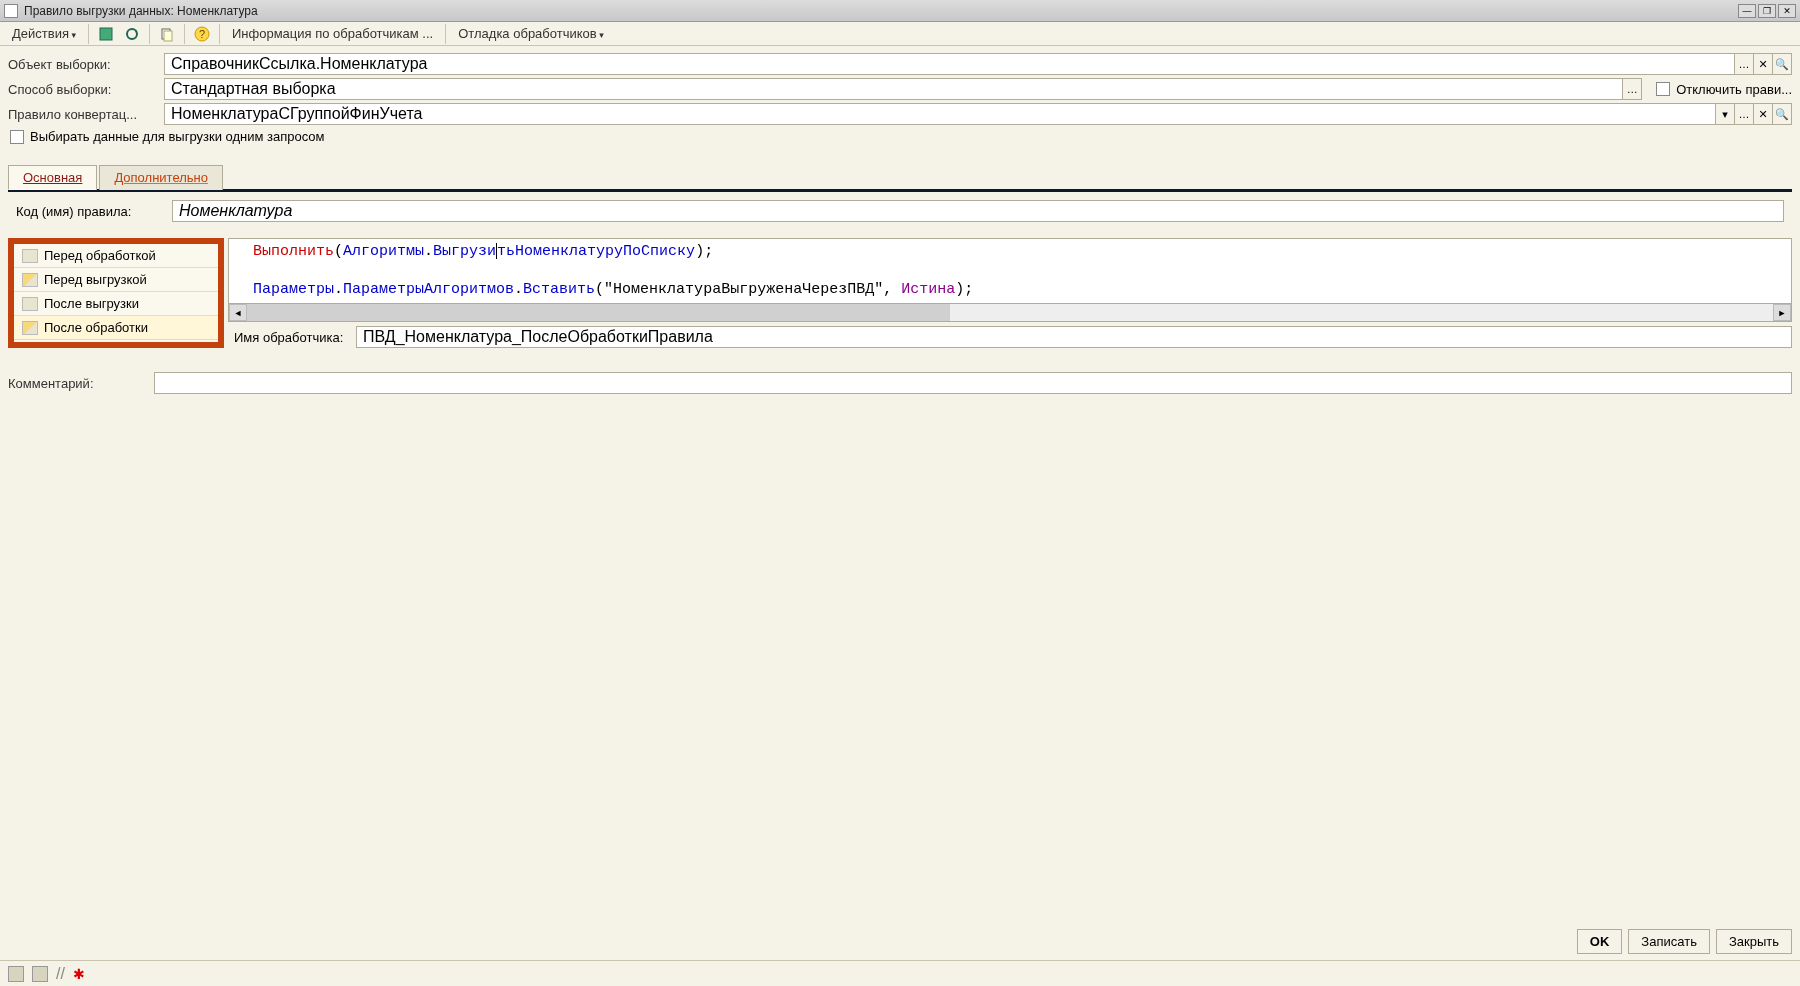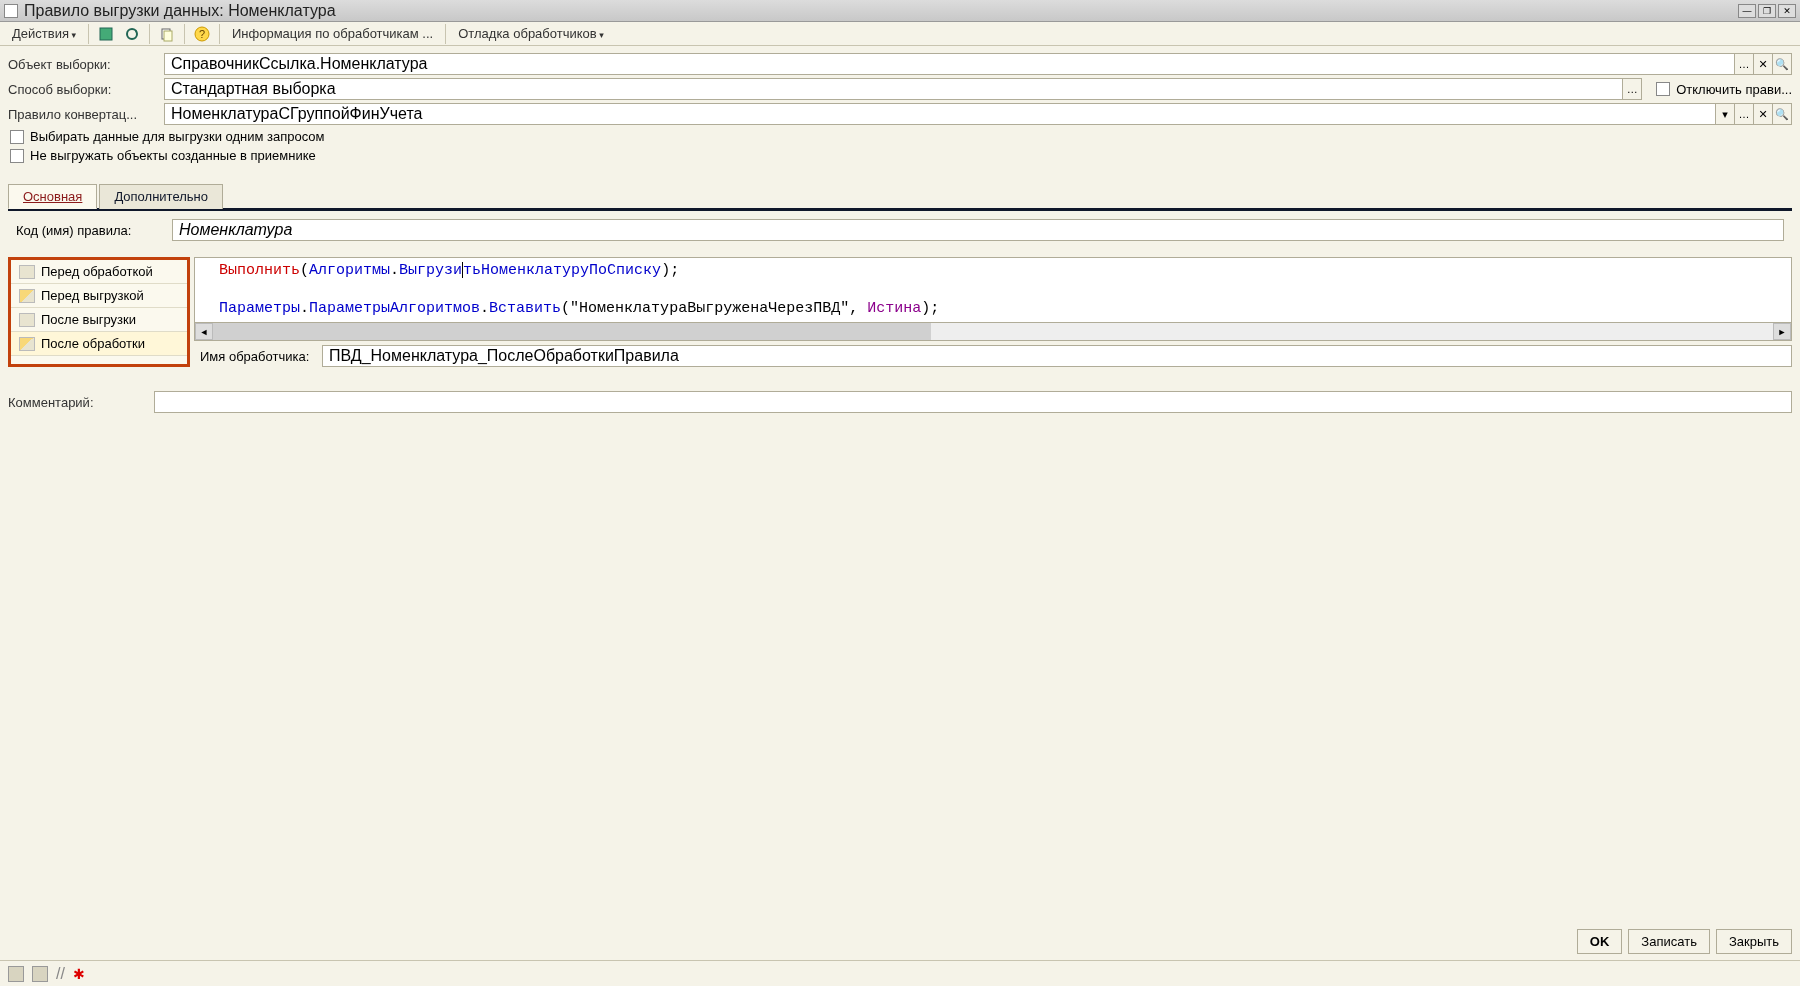--- a/index.html
+++ b/index.html
@@ -1,20 +1,20 @@
 <!DOCTYPE html>
 <html><head>
 <meta charset="utf-8">
 <style>
 * { box-sizing: border-box; margin: 0; padding: 0; }
 html, body { width: 1800px; height: 986px; font-family: Arial, sans-serif; font-size: 13px; background: #f5f3e8; overflow: hidden; }
 
 .titlebar { height: 22px; background: linear-gradient(#dcdcdc,#c8c8c8); display: flex; align-items: center; padding: 0 4px; border-bottom: 1px solid #999; }
 .title-icon { width: 14px; height: 14px; background: #fff; border: 1px solid #888; margin-right: 6px; }
-.title-text { flex: 1; font-size: 16px; color: #222; }
+.title-text { flex: 1; font-size: 12px; color: #222; }
 .title-btns { display: flex; gap: 2px; }
 .title-btn { width: 18px; height: 14px; background: #ddd; border: 1px solid #888; display: flex; align-items: center; justify-content: center; font-size: 9px; cursor: pointer; }
 
 .toolbar { height: 24px; background: #f5f3e8; border-bottom: 1px solid #c8c4b0; display: flex; align-items: center; padding: 0 6px; gap: 4px; }
 .tb-item { padding: 2px 6px; cursor: pointer; color: #333; }
 .tb-item.dd::after { content: ' ▾'; font-size: 9px; }
 .tb-icon { width: 22px; height: 22px; border: 1px solid transparent; display: flex; align-items: center; justify-content: center; cursor: pointer; }
 .tb-sep { width: 1px; height: 20px; background: #c8c4b0; margin: 0 2px; }
 
 .form-area { padding: 4px 8px; }
@@ -22,28 +22,28 @@
 .lbl { width: 150px; color: #333; }
 .input-wrap { flex: 1; display: flex; align-items: center; }
 .txt-in { flex: 1; height: 22px; border: 1px solid #b0ac98; background: #fff; padding: 0 6px; font-size: 16px; }
 .small-btn { width: 20px; height: 22px; border: 1px solid #b0ac98; background: #f5f3e8; display: flex; align-items: center; justify-content: center; cursor: pointer; font-size: 11px; margin-left: -1px; }
 .chk-row { display: flex; align-items: center; gap: 6px; margin: 4px 2px; }
 .chk { width: 14px; height: 14px; border: 1px solid #888; background: #fff; cursor: pointer; }
 
 .tabs { display: flex; border-bottom: 3px solid #0f172a; margin-top: 20px; }
 .tab { padding: 4px 14px; border: 1px solid #b0ac98; border-bottom: none; background: #eae7d8; cursor: pointer; margin-right: 2px; position: relative; top: 1px; }
 .tab.active { background: #fbf9ee; border-bottom: 1px solid #fbf9ee; color: #8b1a1a; text-decoration: underline; }
-.tab:not(.active) { color: #0f172a; text-decoration-color: #888; }
+.tab:not(.active) { color: #c2410c; text-decoration: underline; text-decoration-color: #888; }
 
 .tab-content { padding: 6px 0; }
 .rule-row { display: flex; align-items: center; padding: 2px 8px; gap: 6px; }
 .rule-row .lbl2 { width: 150px; }
 
 .main-split { display: flex; margin: 4px 8px; gap: 4px; }
-.sidebar { width: 182px; border: 3px solid #c2410c; background: #fbf9ee; }
+.sidebar { width: 216px; border: 6px solid #c2410c; background: #fbf9ee; }
 .sb-item { display: flex; align-items: center; gap: 6px; padding: 4px 8px; cursor: pointer; border-bottom: 1px solid #e0dcc8; }
 .sb-item.selected { background: #fff7d8; }
 .sb-icon { width: 16px; height: 14px; background: #e8e4d0; border: 1px solid #bbb; position: relative; }
 .sb-icon.has-code { background: linear-gradient(135deg,#f8d878 50%,#e8e4d0 50%); }
 
 .code-area { flex: 1; display: flex; flex-direction: column; }
 .code-box { flex: 1; height: 560px; border: 1px solid #b0ac98; background: #fff; font-family: 'Courier New', monospace; font-size: 15px; padding: 4px 24px; overflow: auto; position: relative; white-space: pre; line-height: 1.25; }
 .kw-red { color: #cc0000; }
 .kw-blue { color: #0000cc; }
 .kw-purple { color: #8b008b; }
@@ -146,24 +146,20 @@
       <div class="small-btn">▾</div>
       <div class="small-btn">…</div>
       <div class="small-btn">✕</div>
       <div class="small-btn">🔍</div>
     </div>
   </div>
   <div class="chk-row">
     <div class="chk"></div>
     <span>Выбирать данные для выгрузки одним запросом</span>
   </div>
-  <div class="chk-row">
-    <div class="chk"></div>
-    <span>Не выгружать объекты созданные в приемнике</span>
-  </div>
 
   <div class="tabs">
     <div class="tab active">Основная</div>
     <div class="tab">Дополнительно</div>
   </div>
 
   <div class="tab-content">
     <div class="rule-row">
       <div class="lbl2">Код (имя) правила:</div>
       <input class="txt-in" style="flex: 1 1 0%; font-style: italic;" value="Номенклатура">

